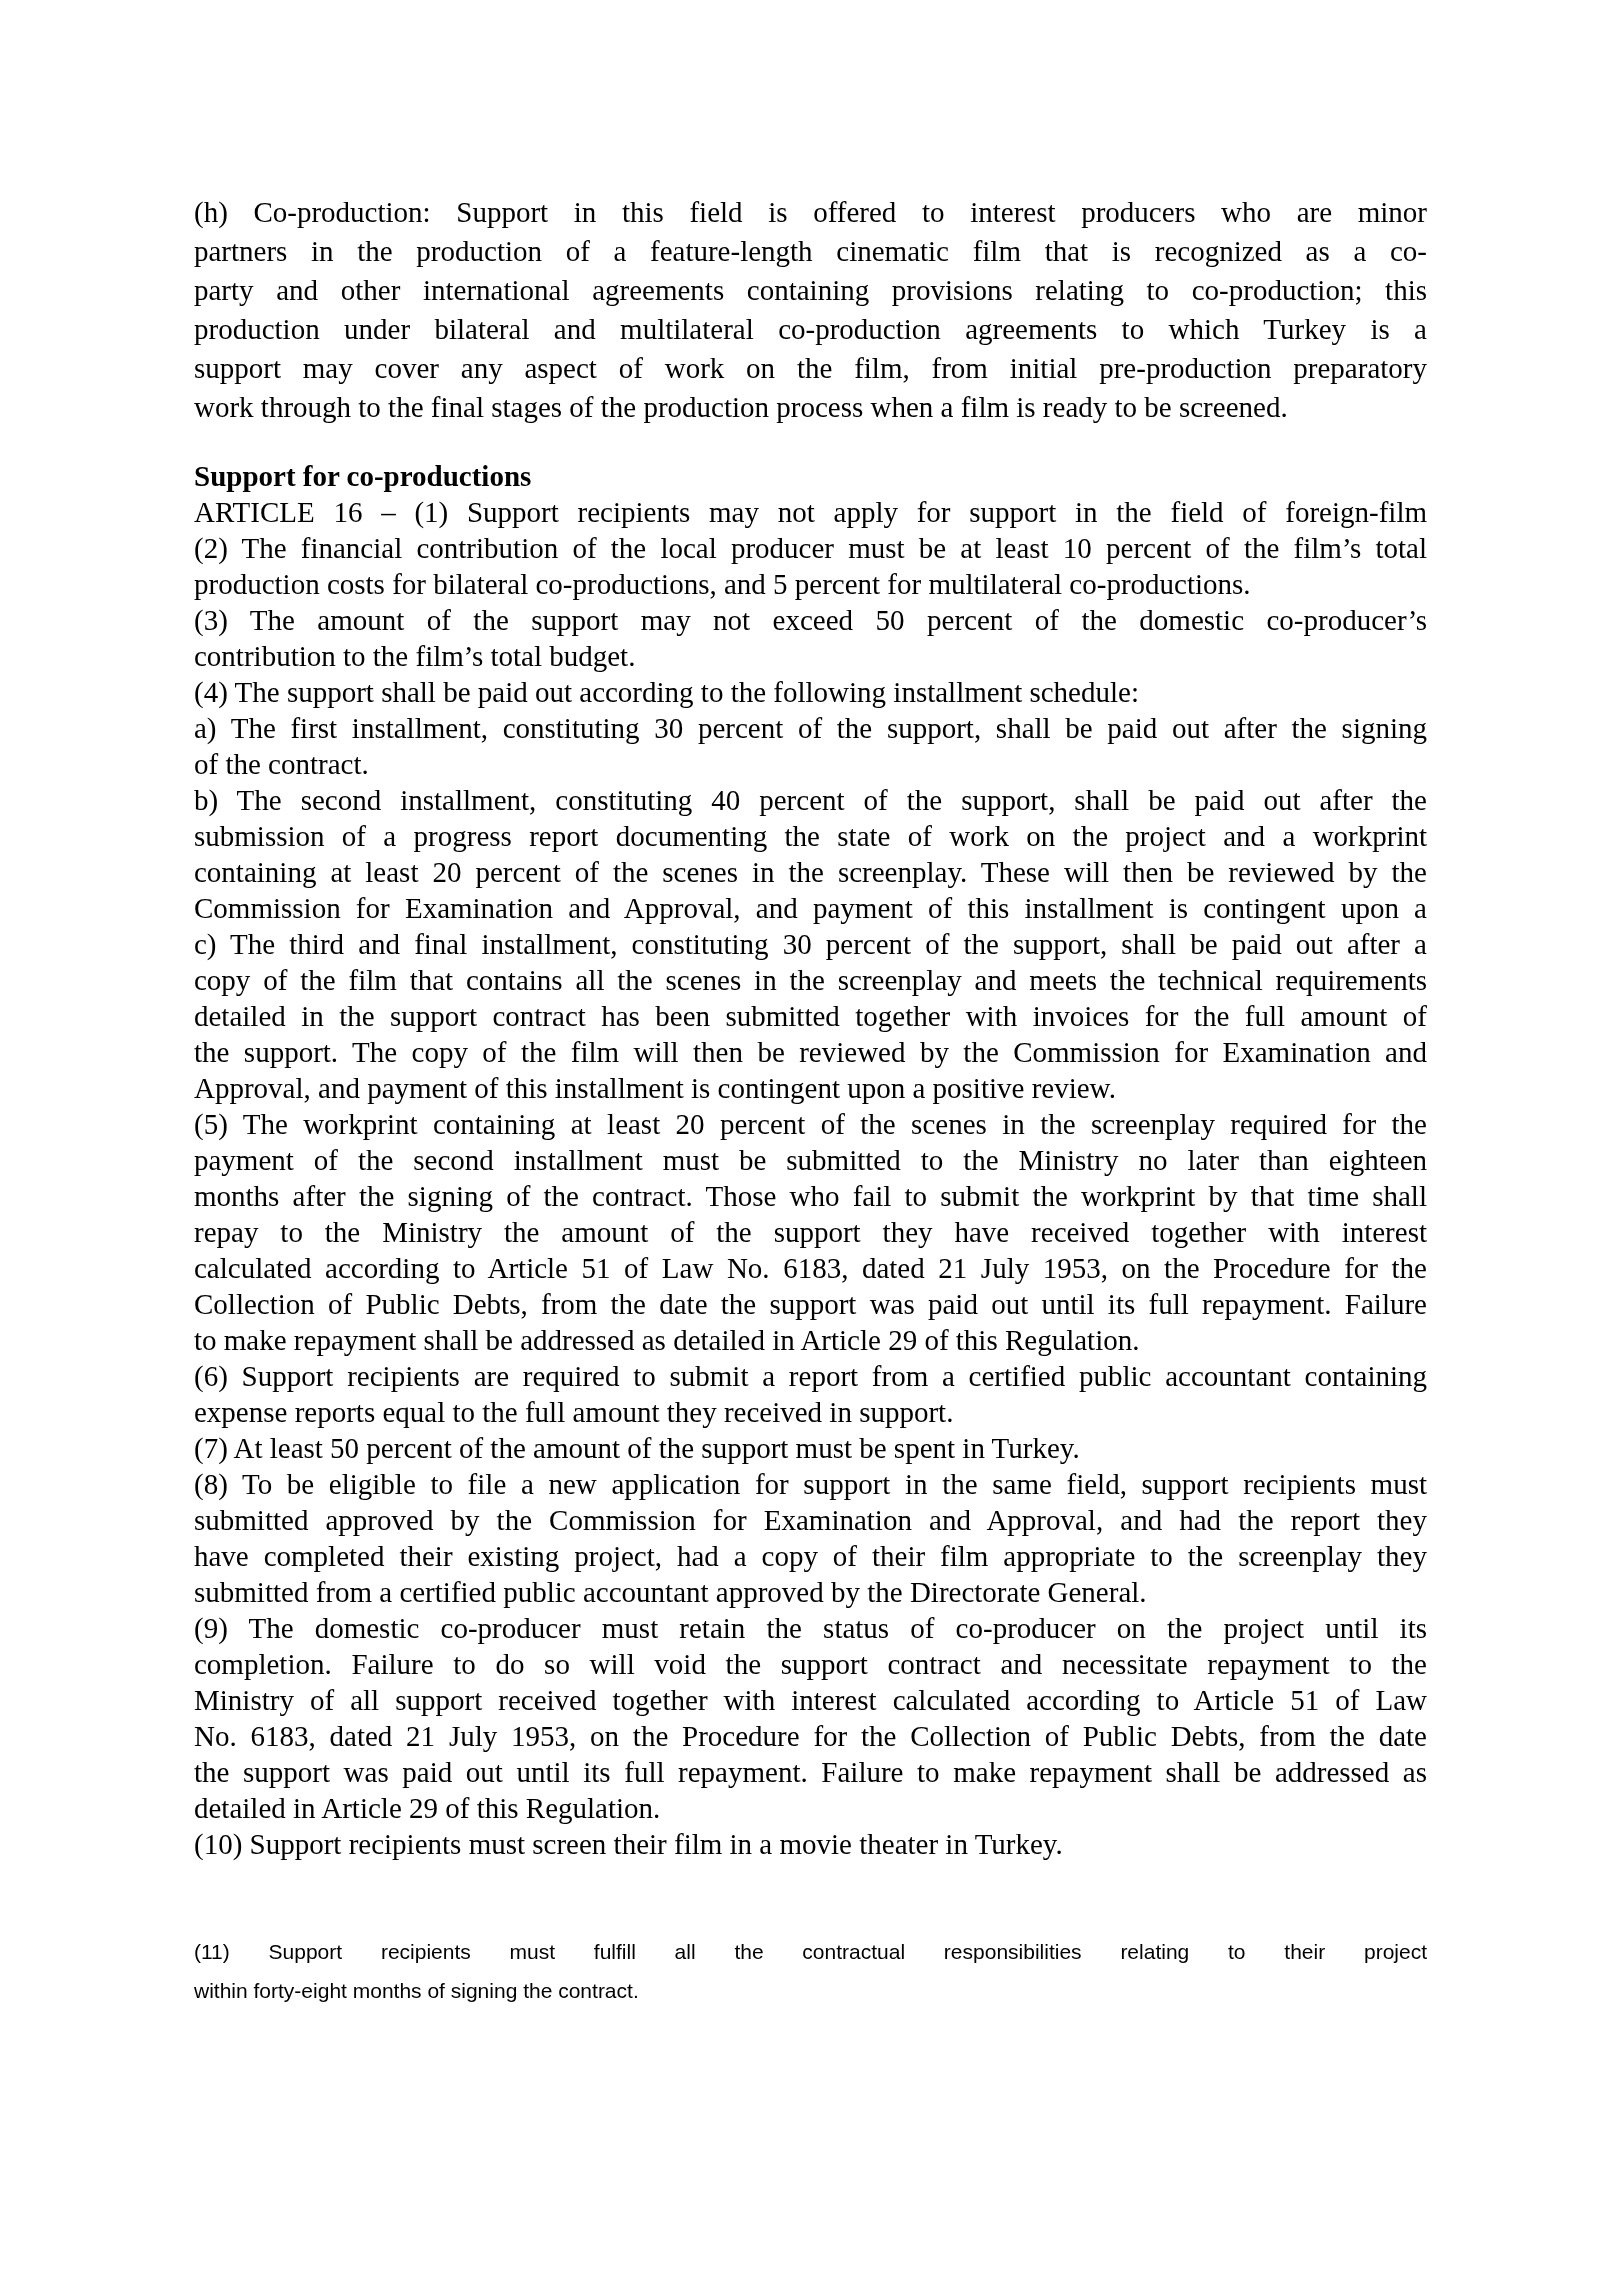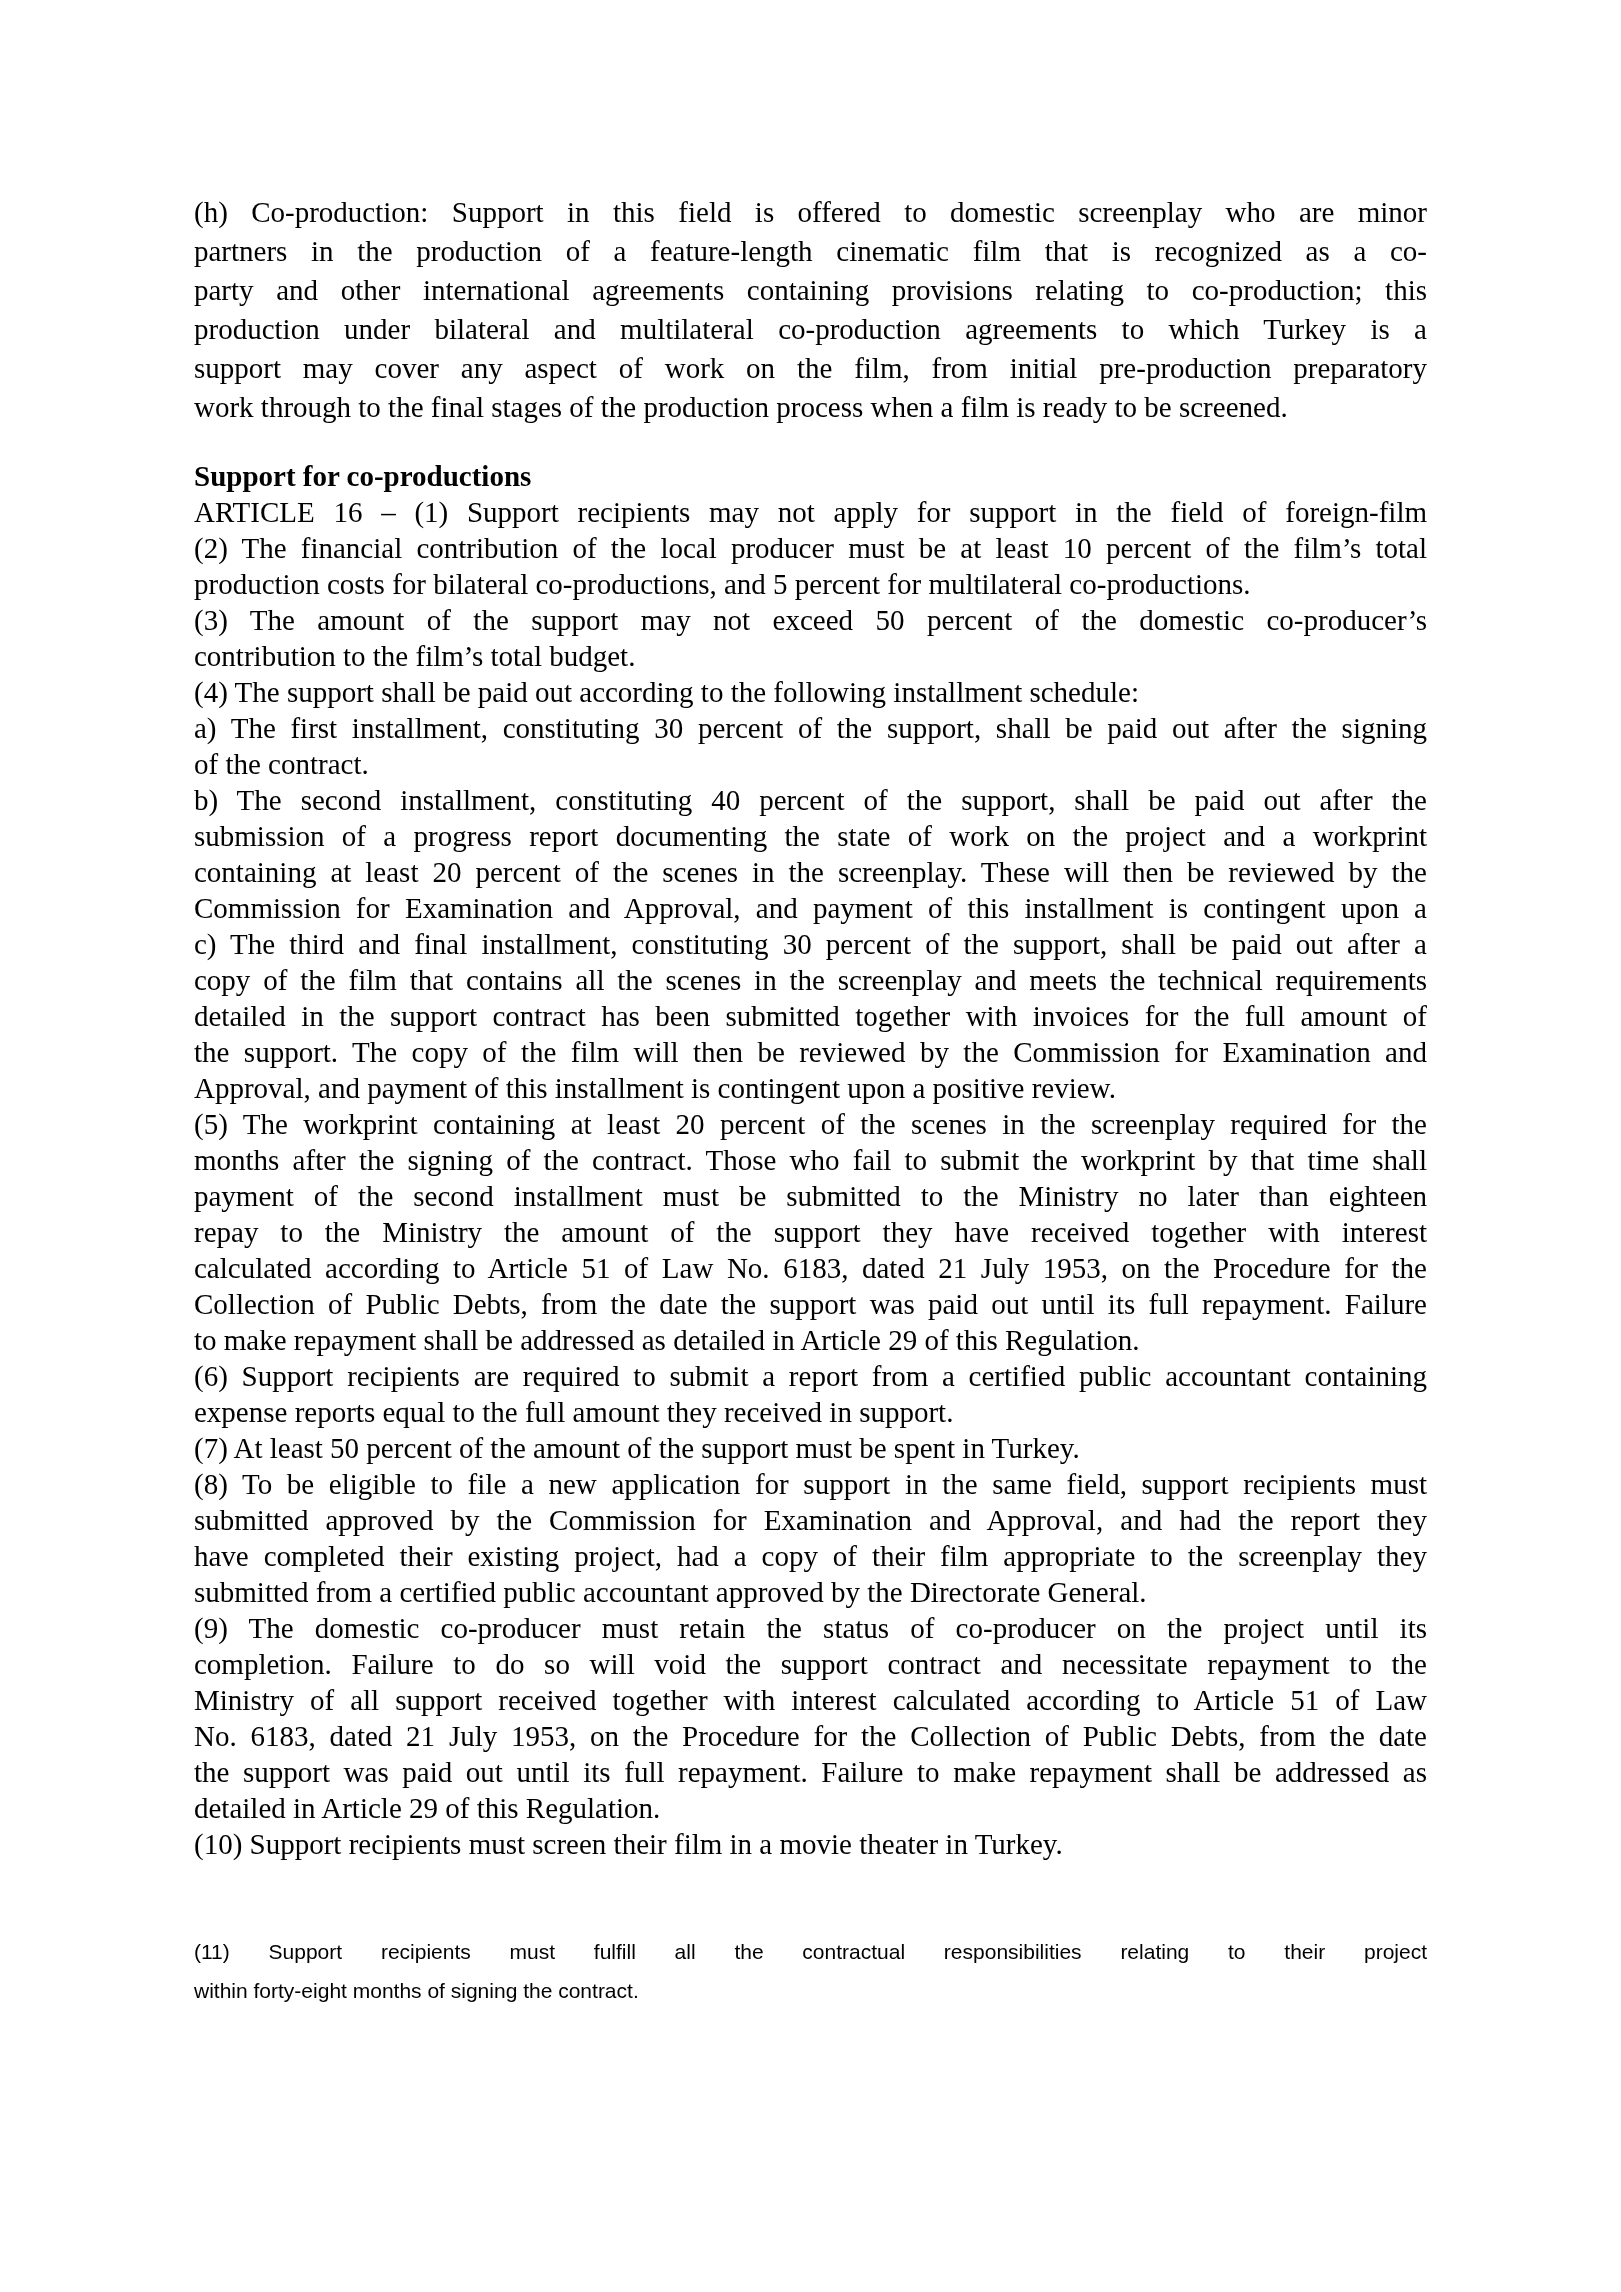--- a/index.html
+++ b/index.html
@@ -20,21 +20,21 @@
   .line::after { content: ""; display: inline-block; width: 100%; height: 0; }
   .line.last::after { display: none; }
   .line { overflow: hidden; }
 </style>
 </head>
 <body>
 
 <div class="page">
 
   <div class="block serif para-h" style="top:193px;">
-    <div class="line">(h) Co-production: Support in this field is offered to domestic screenplay who are minor</div>
+    <div class="line">(h) Co-production: Support in this field is offered to interest producers who are minor</div>
     <div class="line">partners in the production of a feature-length cinematic film that is recognized as a co-</div>
     <div class="line">party and other international agreements containing provisions relating to co-production; this</div>
     <div class="line">production under bilateral and multilateral co-production agreements to which Turkey is a</div>
     <div class="line">support may cover any aspect of work on the film, from initial pre-production preparatory</div>
     <div class="line last">work through to the final stages of the production process when a film is ready to be screened.</div>
   </div>
 
   <div class="block serif article" style="top:458px;">
     <div class="line last bold">Support for co-productions</div>
     <div class="line"><span class="lead-bold">ARTICLE 16 –</span><span> (1) Support recipients may not apply for support in the field of foreign-film</span></div>
@@ -49,22 +49,22 @@
         <div class="line">b) The second installment, constituting 40 percent of the support, shall be paid out after the</div>
         <div class="line">submission of a progress report documenting the state of work on the project and a workprint</div>
         <div class="line">containing at least 20 percent of the scenes in the screenplay. These will then be reviewed by the</div>
         <div class="line">Commission for Examination and Approval, and payment of this installment is contingent upon a</div>
         <div class="line">c) The third and final installment, constituting 30 percent of the support, shall be paid out after a</div>
         <div class="line">copy of the film that contains all the scenes in the screenplay and meets the technical requirements</div>
         <div class="line">detailed in the support contract has been submitted together with invoices for the full amount of</div>
         <div class="line">the support. The copy of the film will then be reviewed by the Commission for Examination and</div>
         <div class="line last">Approval, and payment of this installment is contingent upon a positive review.</div>
         <div class="line">(5) The workprint containing at least 20 percent of the scenes in the screenplay required for the</div>
+        <div class="line">payment of the second installment must be submitted to the Ministry no later than eighteen</div>
         <div class="line">months after the signing of the contract. Those who fail to submit the workprint by that time shall</div>
-        <div class="line">payment of the second installment must be submitted to the Ministry no later than eighteen</div>
         <div class="line">repay to the Ministry the amount of the support they have received together with interest</div>
         <div class="line">calculated according to Article 51 of Law No. 6183, dated 21 July 1953, on the Procedure for the</div>
         <div class="line">Collection of Public Debts, from the date the support was paid out until its full repayment. Failure</div>
         <div class="line last">to make repayment shall be addressed as detailed in Article 29 of this Regulation.</div>
         <div class="line">(6) Support recipients are required to submit a report from a certified public accountant containing</div>
         <div class="line last">expense reports equal to the full amount they received in support.</div>
         <div class="line last">(7) At least 50 percent of the amount of the support must be spent in Turkey.</div>
         <div class="line">(8) To be eligible to file a new application for support in the same field, support recipients must</div>
         <div class="line">submitted approved by the Commission for Examination and Approval, and had the report they</div>
         <div class="line">have completed their existing project, had a copy of their film appropriate to the screenplay they</div>

